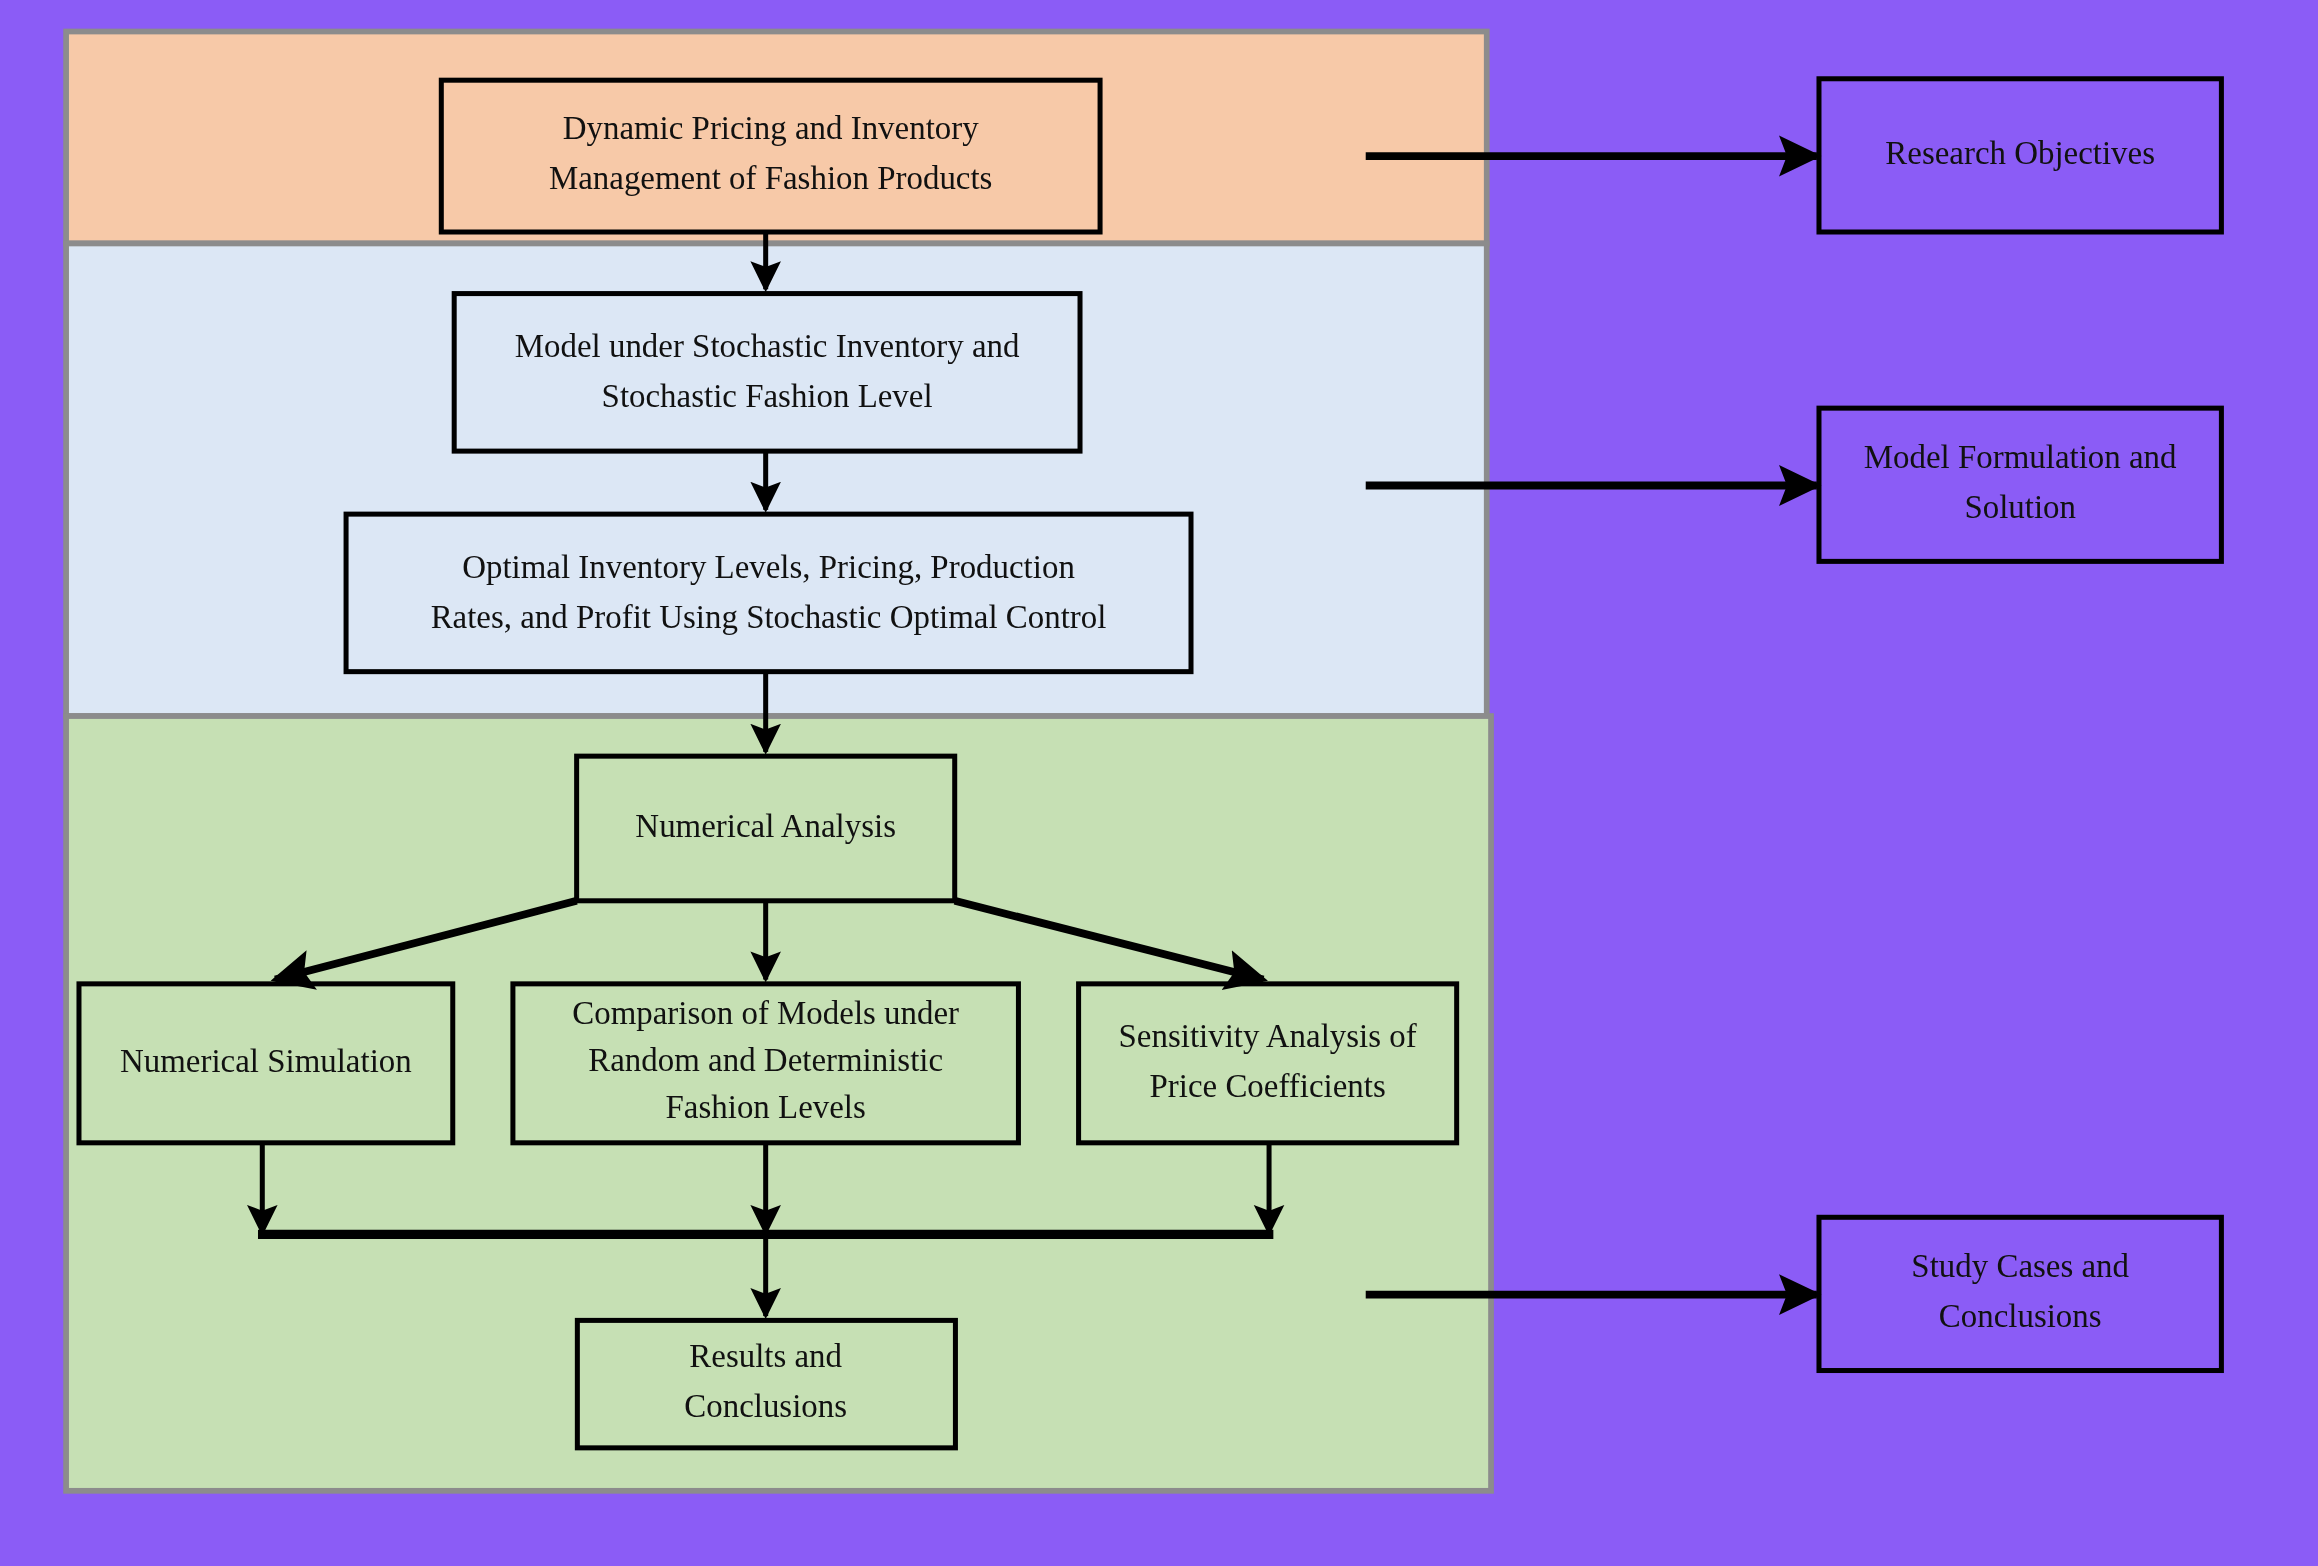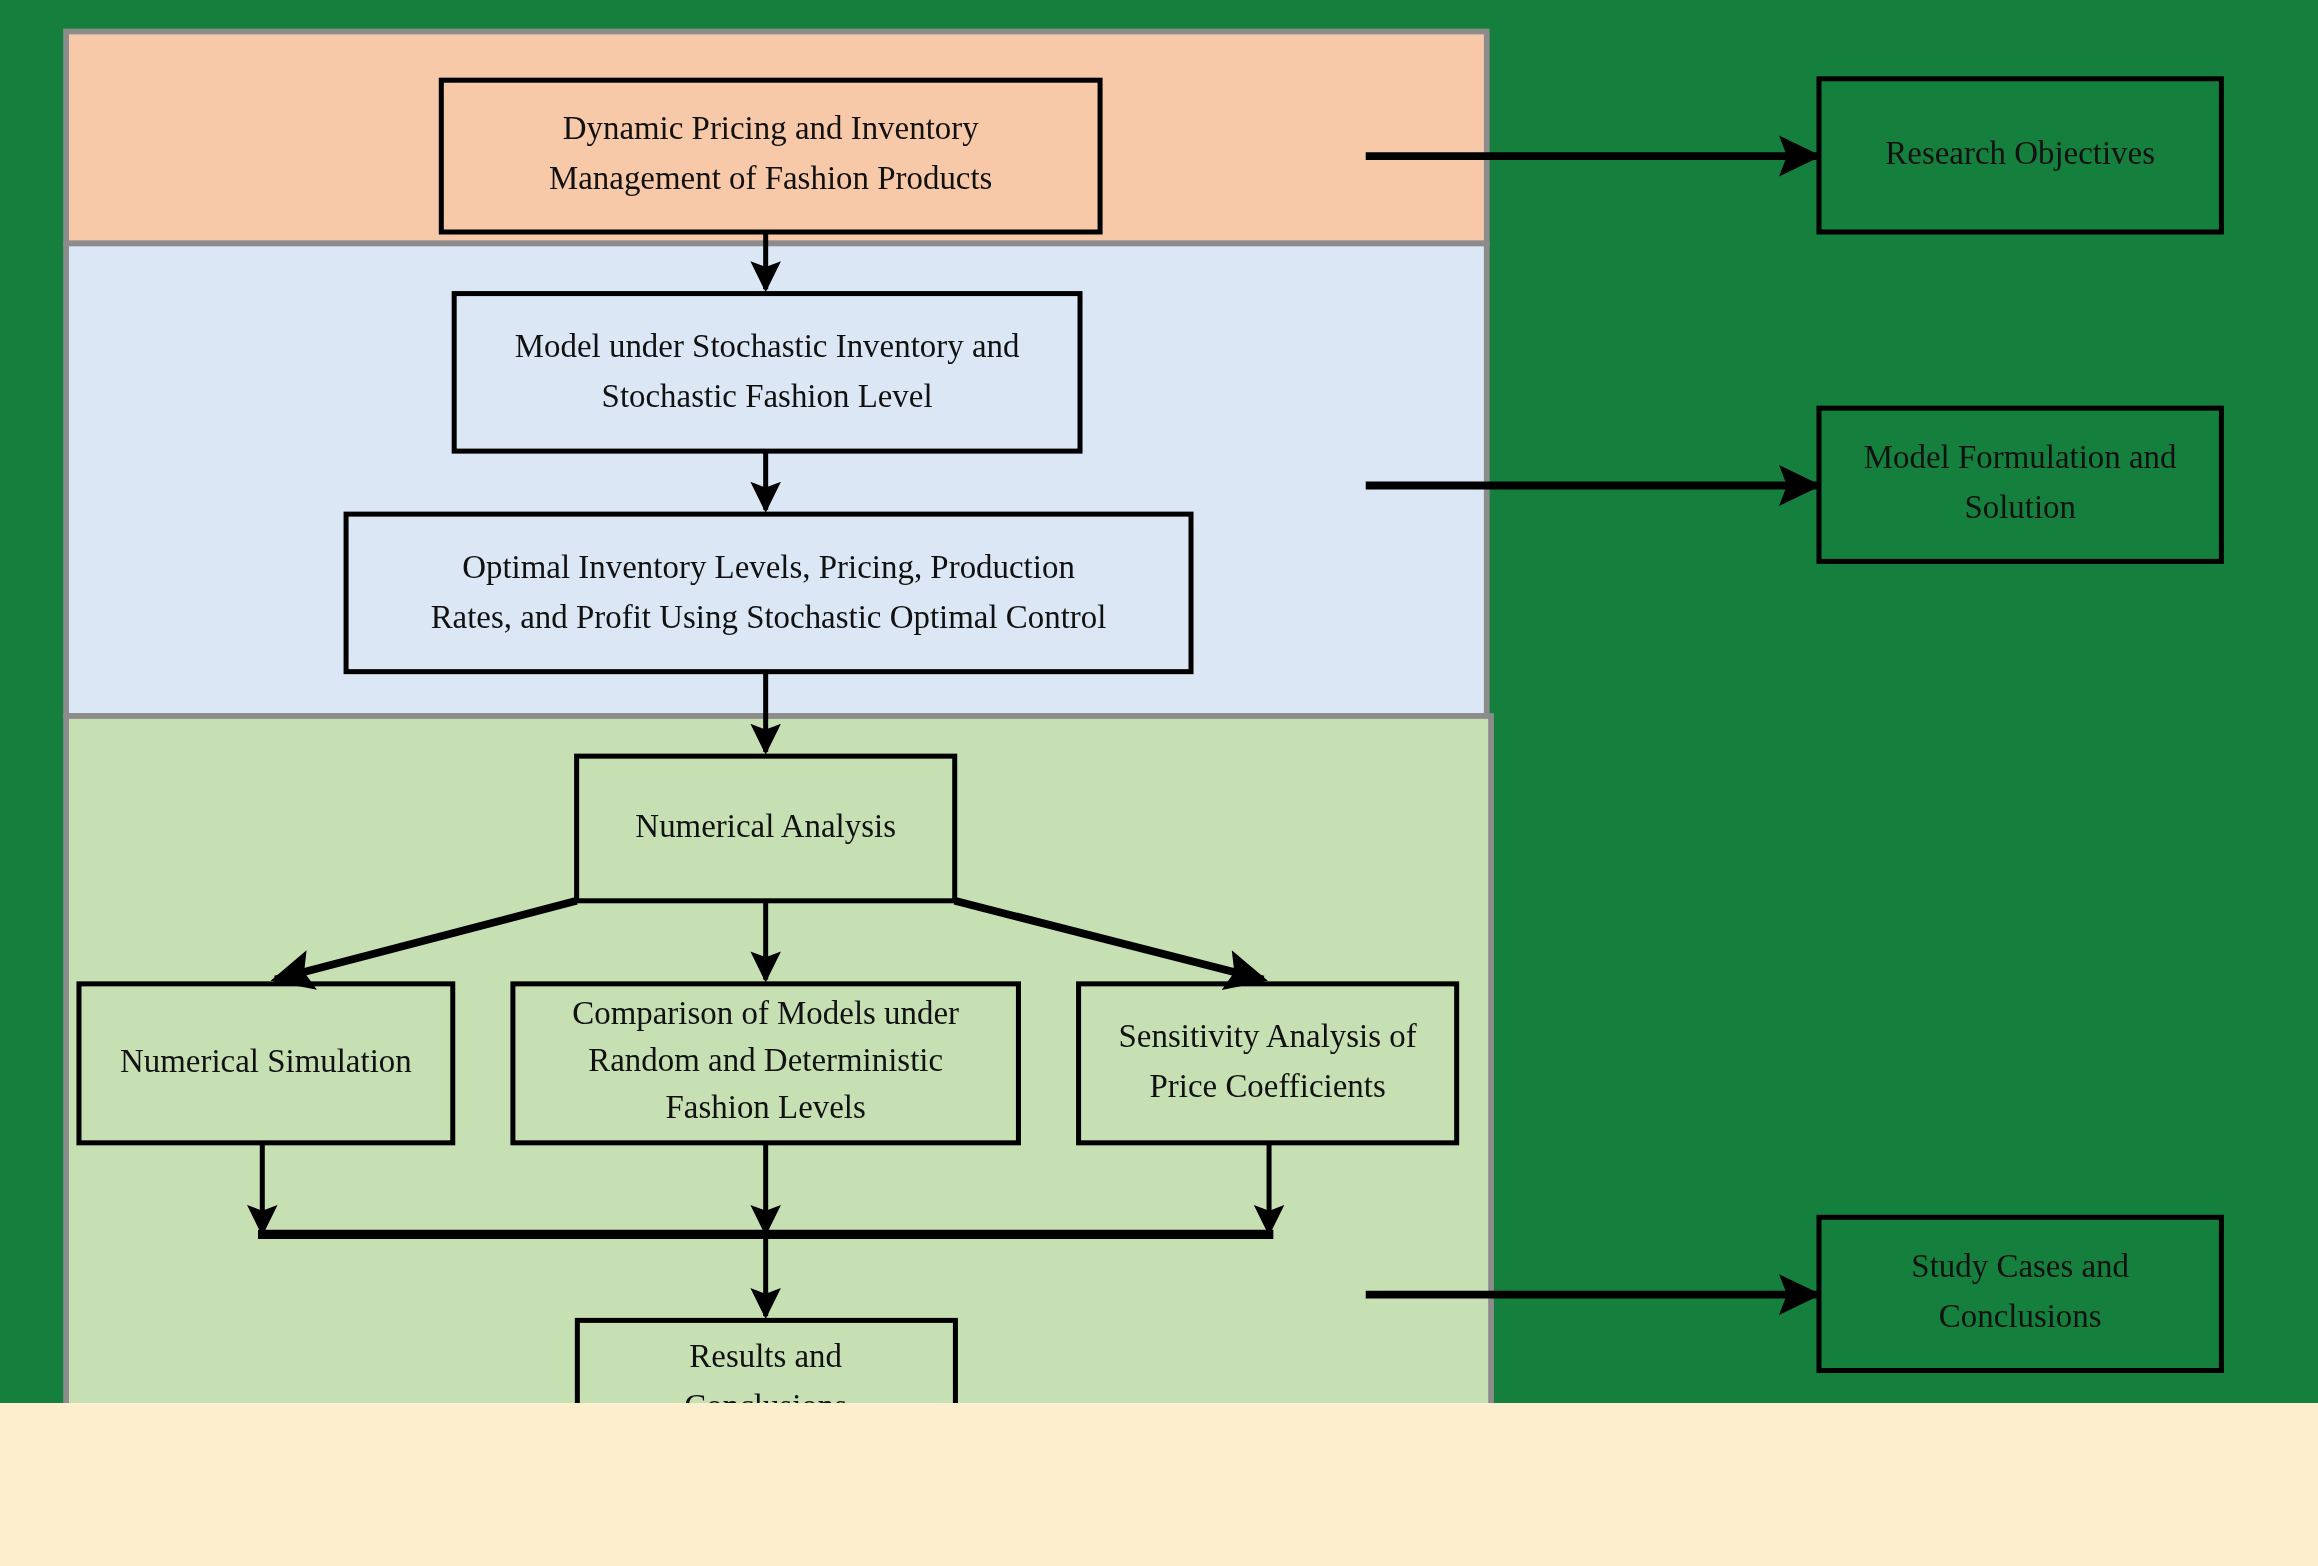--- a/index.html
+++ b/index.html
@@ -3,22 +3,22 @@
 <meta charset="utf-8">
 <style>
   html, body {
     margin: 0;
     padding: 0;
     background: #fdefcd;
   }
   #page {
     position: relative;
     width: 2319px;
-    height: 1403px;
-    background: #15803d;
+    height: 1566px;
+    background: #8b5cf6;
     font-family: "Liberation Serif", "DejaVu Serif", serif;
     overflow: hidden;
   }
   #page svg {
     position: absolute;
     top: 0;
     left: 0;
     width: 2319px;
     height: 1566px;
   }

